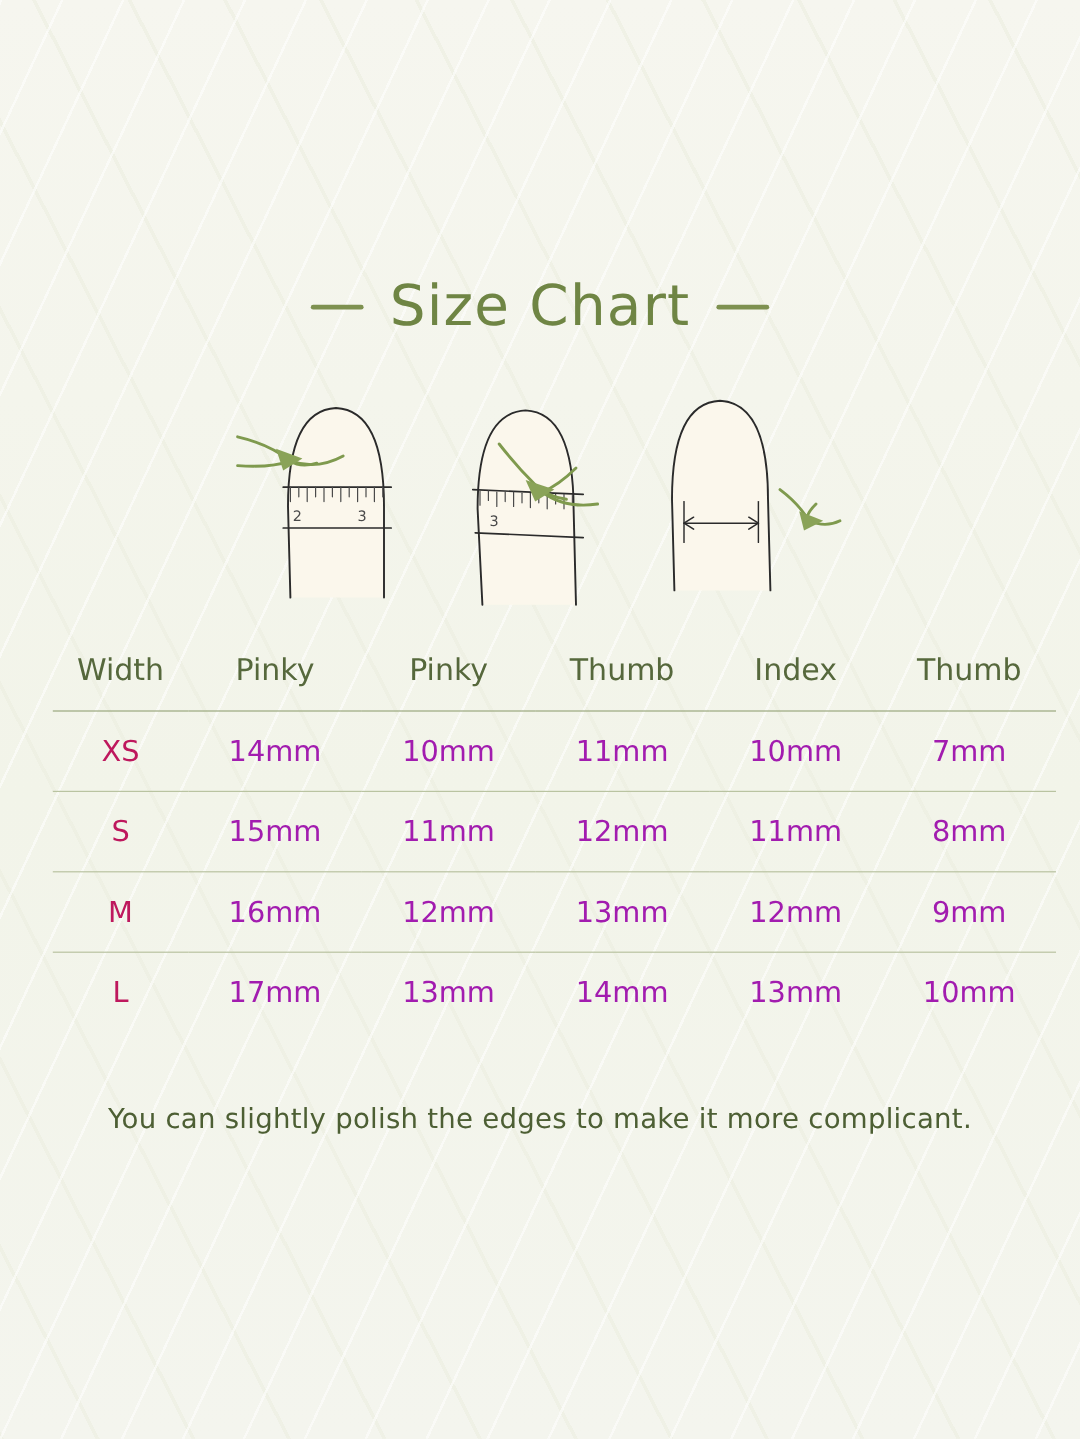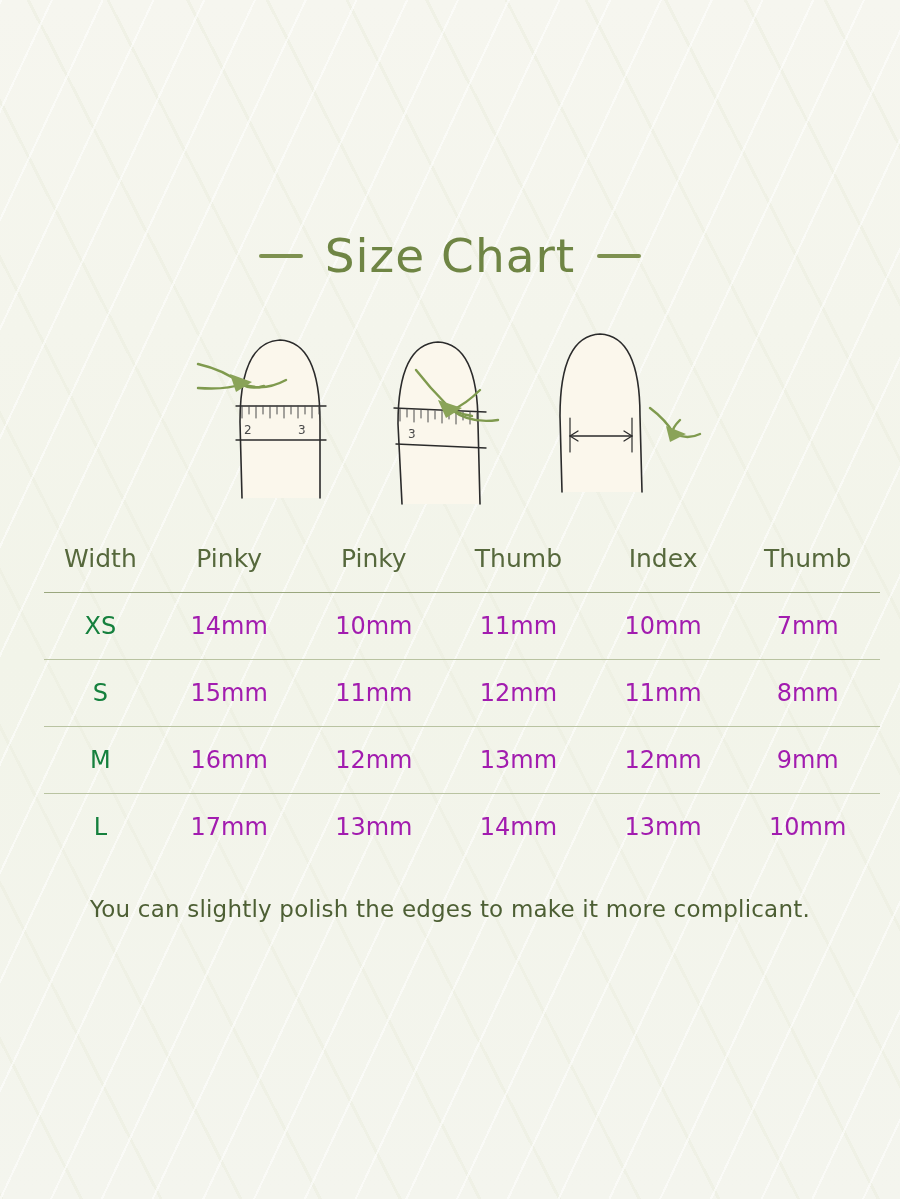--- a/index.html
+++ b/index.html
@@ -96,30 +96,30 @@
   table.size-table thead tr {
     border-bottom: 1.6px solid #9aa77e;
   }
   table.size-table tbody tr {
     border-bottom: 1.3px solid #b9c3a1;
   }
   table.size-table tbody tr:last-child {
     border-bottom: none;
   }
   table.size-table td.size-label {
-    color: #15803d;
+    color: #be185d;
     font-size: 24px;
   }
   col.c-width { width: 13.5%; }
   col.c-data  { width: 17.3%; }
 
   
   .footnote {
     position: absolute;
-    top: 896px;
+    top: 920px;
     left: 0;
     width: 900px;
     text-align: center;
     font-size: 23px;
     color: #4d5f34;
     letter-spacing: 0.2px;
   }
 </style>
 </head>
 <body>

